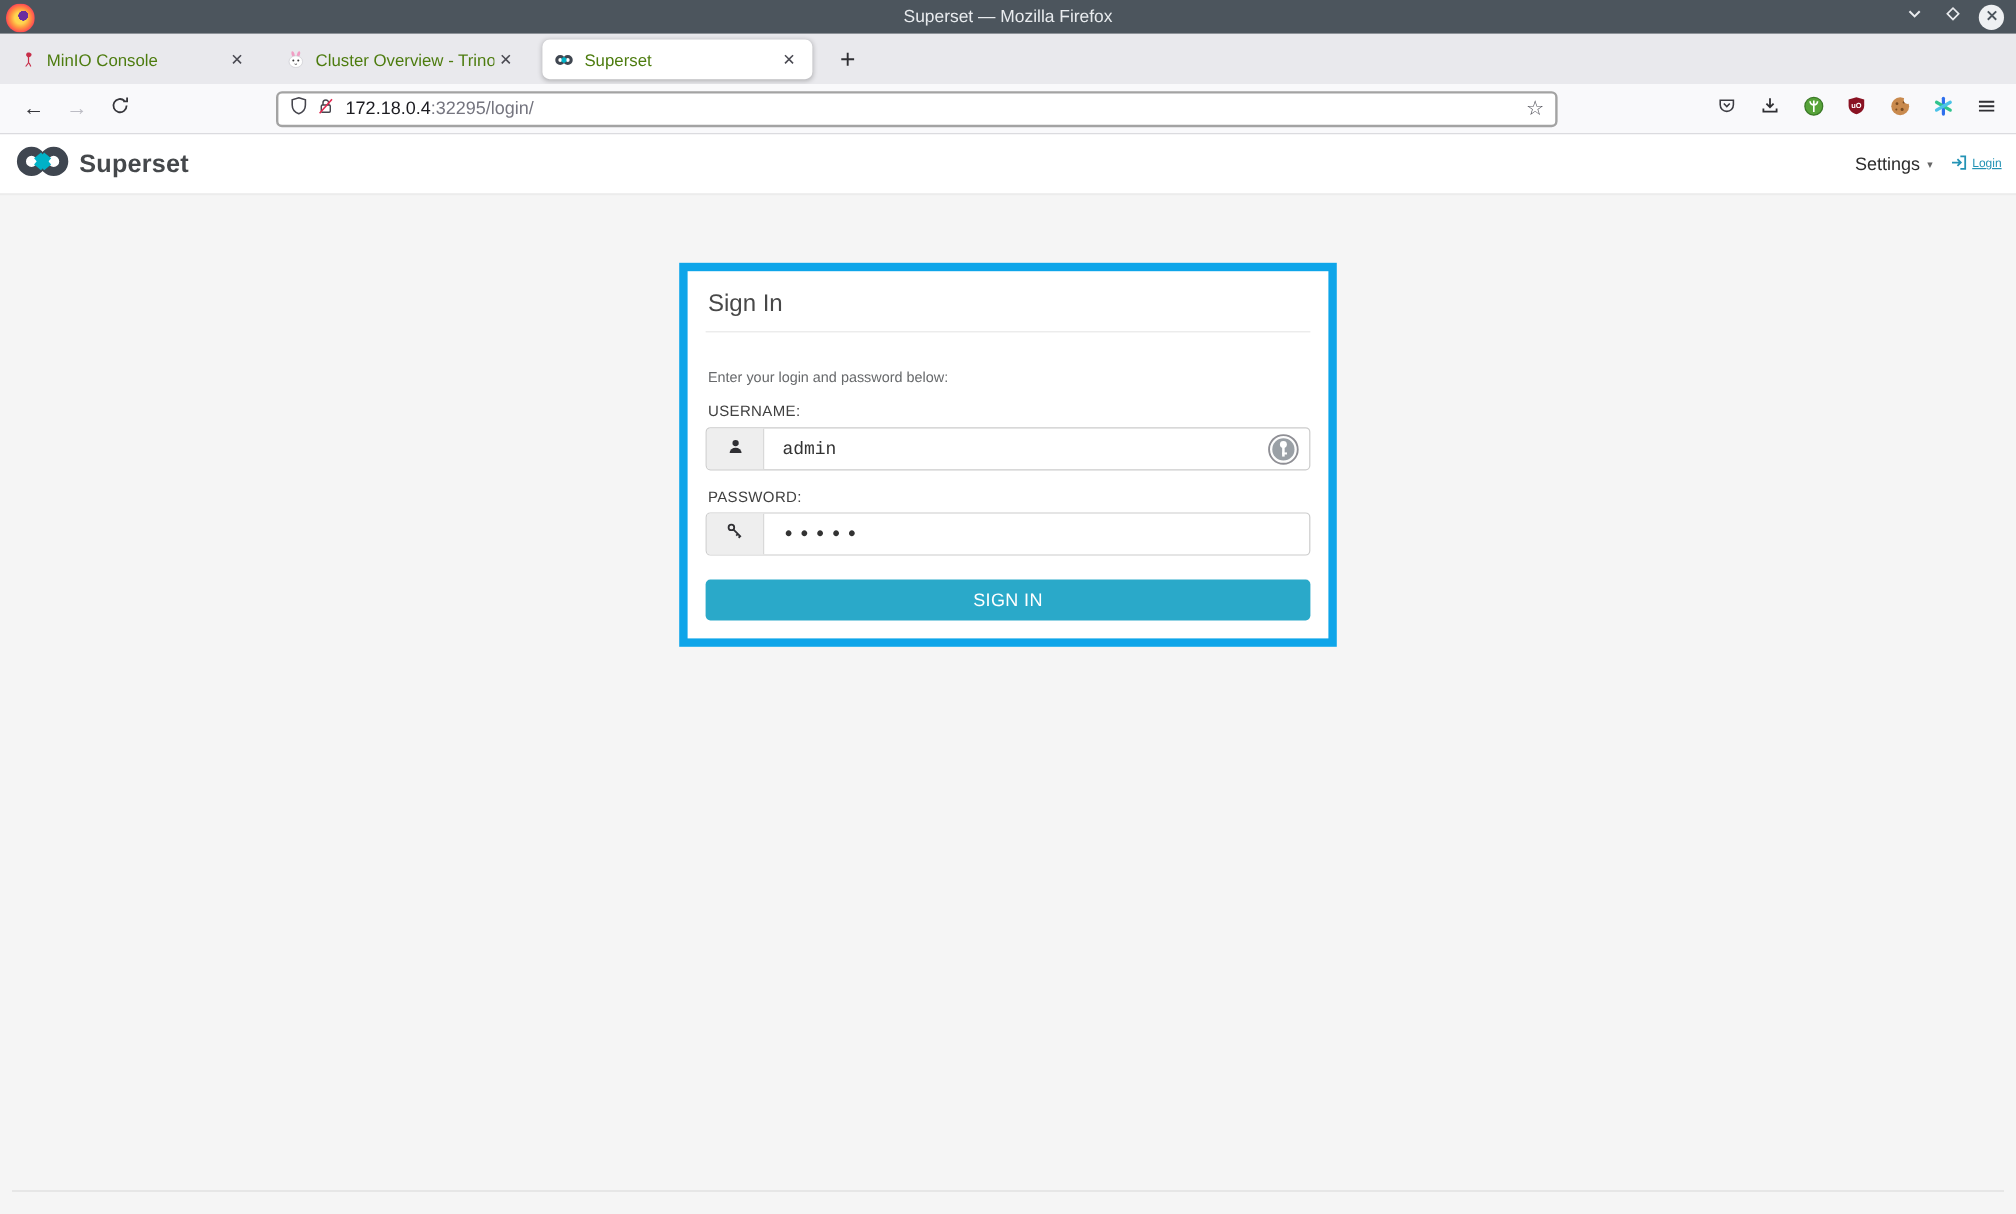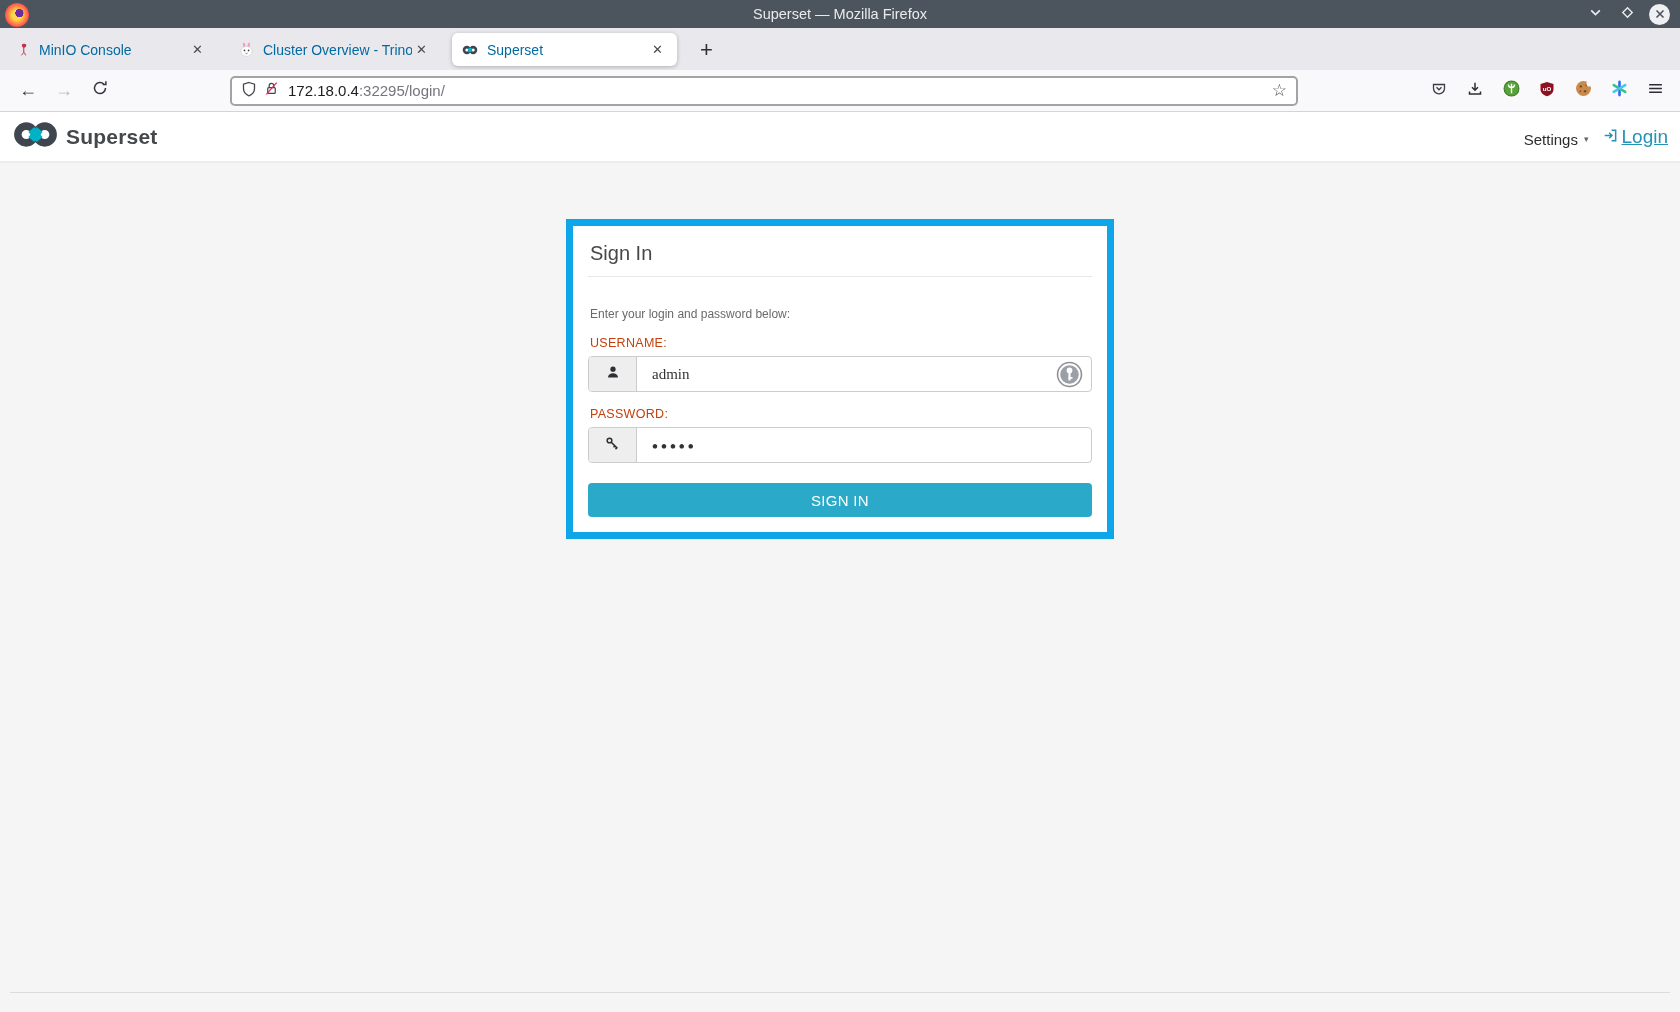--- a/index.html
+++ b/index.html
@@ -18,21 +18,21 @@
   .win-controls { margin-left:auto; display:flex; align-items:center; gap:12px; padding-right:10px; z-index:2; }
   .win-btn { display:flex; align-items:center; justify-content:center; width:20px; height:20px; }
   .close-circle { width:21px; height:21px; border-radius:50%; background:#eef0f2; display:flex; align-items:center; justify-content:center; }
 
   
   .tabbar { height:42px; background:#e9e9ed; display:flex; align-items:flex-end; padding:0 4px; flex:none; }
   .tab { width:213px; height:33px; margin-bottom:4px; margin-right:11px; border-radius:6px;
     display:flex; align-items:center; padding:0 10px; }
   .tab.active { width:225px; background:#fff; box-shadow:0 1px 4px rgba(0,0,0,.25); }
   .tab .favicon { width:16px; height:16px; flex:none; display:flex; align-items:center; justify-content:center; }
-  .tab .tab-label { flex:1; margin-left:9px; font-size:14px; color:#0369a1; white-space:nowrap; overflow:hidden; }
+  .tab .tab-label { flex:1; margin-left:9px; font-size:14px; color:#4d7c0f; white-space:nowrap; overflow:hidden; }
   .tab .tab-close { font-size:13px; color:#4a4a52; padding:2px 4px; }
   .newtab-btn { font-size:22px; color:#2f2f33; margin-bottom:9px; margin-left:6px; line-height:1; padding:0 6px; }
 
   
   .toolbar { height:42px; background:#f9f9fb; border-bottom:1px solid #d4d4d8; display:flex; align-items:center; padding:0 10px; flex:none; }
   .nav-btn { width:36px; height:32px; display:flex; align-items:center; justify-content:center; font-size:18px; color:#36363b; border-radius:4px; }
   .nav-btn.disabled { color:#bcbcc4; }
   .urlbar { margin-left:112px; width:1068px; height:30px; background:#fff; border:2px solid #a3a3a3; border-radius:5px;
     display:flex; align-items:center; padding:0 9px; }
   .url-text { margin-left:9px; font-size:15px; white-space:nowrap; }
@@ -43,33 +43,33 @@
   .ext-btn { width:30px; height:30px; display:flex; align-items:center; justify-content:center; border-radius:4px; }
   .urlbar .sep { width:7px; }
 
   
   .app-navbar { height:51px; background:#fff; border-bottom:2px solid #ececec; display:flex; align-items:center; padding:0 12px; flex:none; }
   .brand { display:flex; align-items:center; }
   .brand-text { margin-left:7px; font-size:21px; font-weight:700; color:#45484b; letter-spacing:.2px; }
   .nav-right { margin-left:auto; display:flex; align-items:flex-end; gap:14px; }
   .settings-link { display:flex; align-items:center; font-size:15px; color:#2d2d2d; }
   .caret { font-size:9px; color:#666; margin-left:6px; }
-  .login-link { display:flex; align-items:center; gap:4px; font-size:19px; color:#2493b5;text-decoration:underline; }
+  .login-link { display:flex; align-items:center; gap:4px; font-size:10px; color:#2493b5;text-decoration:underline; }
 
   
   .content { position:relative; flex:1; background:#f5f5f5; }
   .card { position:absolute; left:566px; top:56px; width:548px; background:#fff; border:7px solid #0ea5e9; padding:12px 15px 15px; }
   .card-title { font-size:20px; font-weight:400; color:#484848; padding:4px 2px 11px; border-bottom:1px solid #e8e8e8; }
   .instruction { margin:30px 2px 0; font-size:12px; color:#67696b; }
-  .field-label { margin:15px 2px 6px; font-size:12.5px; color:#c2410c; letter-spacing:.3px; }
+  .field-label { margin:15px 2px 6px; font-size:12.5px; color:#404040; letter-spacing:.3px; }
   .input-group { position:relative; display:flex; height:36px; border:1px solid #ccc; border-radius:4px; background:#fff; }
   .addon { width:48px; flex:none; background:#eee; border-right:1px solid #ccc; border-radius:3px 0 0 3px;
     display:flex; align-items:center; justify-content:center; }
   .input-group input { flex:1; min-width:0; border:none; outline:none; background:transparent; padding:0 36px 0 15px;
-    font-size:15px; color:#333; font-family:Liberation Serif, serif; }
+    font-size:15px; color:#333; font-family:Liberation Mono, monospace; }
   .input-group input.pw { font-size:17px; font-weight:700; letter-spacing:3px; padding-top:3px; }
   .pw-badge { position:absolute; right:8px; top:4px; width:27px; height:27px; }
   .signin-btn { margin-top:20px; width:100%; height:34px; background:#2aa9c9; border:none; border-radius:4px;
     color:#fff; font-size:15px; letter-spacing:.3px; font-family:"Liberation Sans","DejaVu Sans",sans-serif; cursor:pointer; }
   .footer-line { position:absolute; left:10px; right:10px; bottom:19px; border-top:1px solid #dcdcdc; }
 </style>
 </head>
 <body>
 
 <div class="window">

